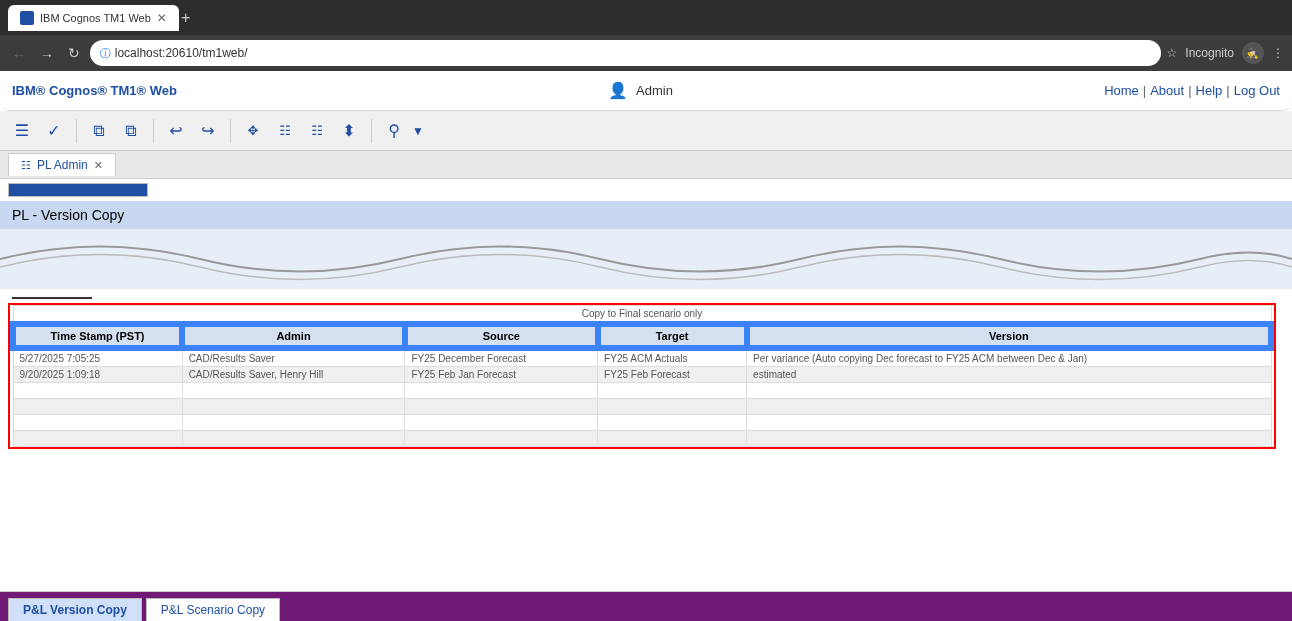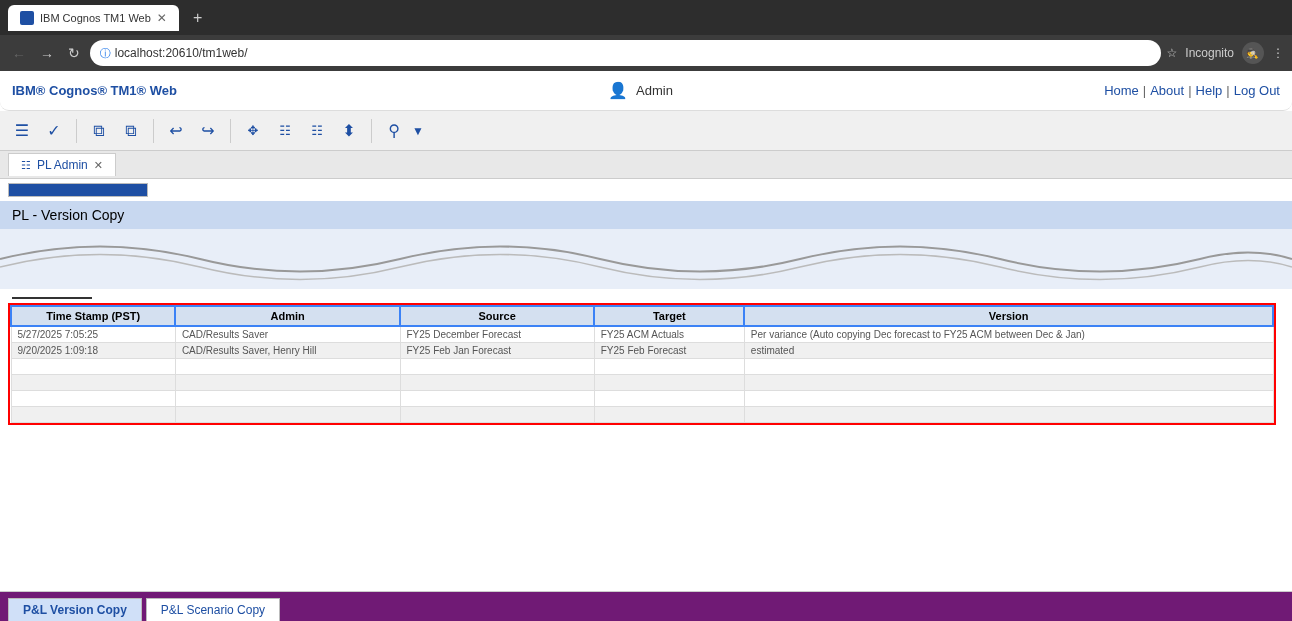--- a/index.html
+++ b/index.html
@@ -5,21 +5,21 @@
     * { margin: 0; padding: 0; box-sizing: border-box; }
     body { font-family: Arial, sans-serif; font-size: 12px; background: #fff; overflow: hidden; width: 1292px; height: 621px; }
 
     
     .browser-chrome {
       background: #2d2d2d;
       height: 35px;
       display: flex;
       align-items: center;
       padding: 0 8px;
-      gap: 14px;
+      gap: 2px;
     }
     .browser-tab {
       background: #fff;
       border-radius: 6px 6px 0 0;
       padding: 6px 12px;
       font-size: 11px;
       color: #333;
       display: flex;
       align-items: center;
       gap: 6px;
@@ -155,21 +155,21 @@
       margin: 8px 12px 4px 12px;
     }
 
     table.data-table {
       width: 100%;
       border-collapse: collapse;
       font-size: 11px;
     }
     table.data-table th {
       background: #d4e0f0;
-      border: 2px solid #3b82f6;
+      border: 6px solid #3b82f6;
       padding: 3px 6px;
       text-align: center;
       font-weight: bold;
       color: #000;
       white-space: nowrap;
     }
     table.data-table td {
       border: 1px solid #ddd;
       padding: 2px 6px;
       color: #555;
@@ -332,20 +332,23 @@
     </div>
 
     <div class="underline-bar"></div>
 
     <div class="table-area-wrapper" style="position:relative;">
 
       <div style="border: 2px solid red; flex: 1; margin-right: 8px;">
         <table class="data-table">
           <thead>
             <tr>
+              <td colspan="5" class="copy-header">Copy to Final scenario only</td>
+            </tr>
+            <tr>
               <th>Time Stamp (PST)</th>
               <th>Admin</th>
               <th>Source</th>
               <th>Target</th>
               <th>Version</th>
             </tr>
           </thead>
           <tbody>
             <tr>
               <td>5/27/2025 7:05:25</td>

